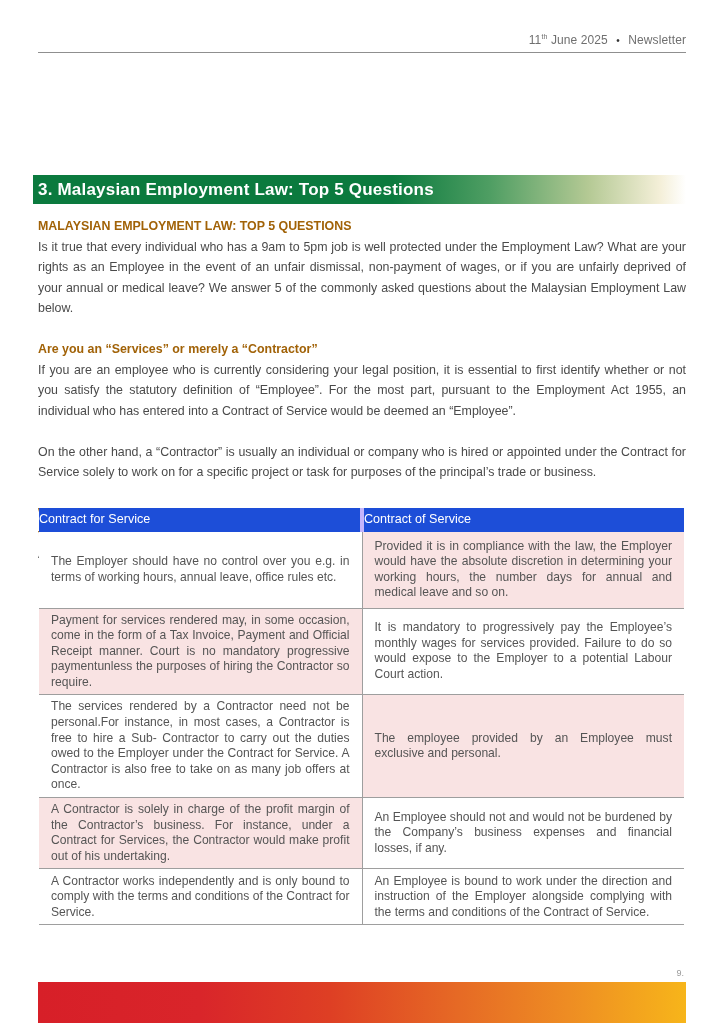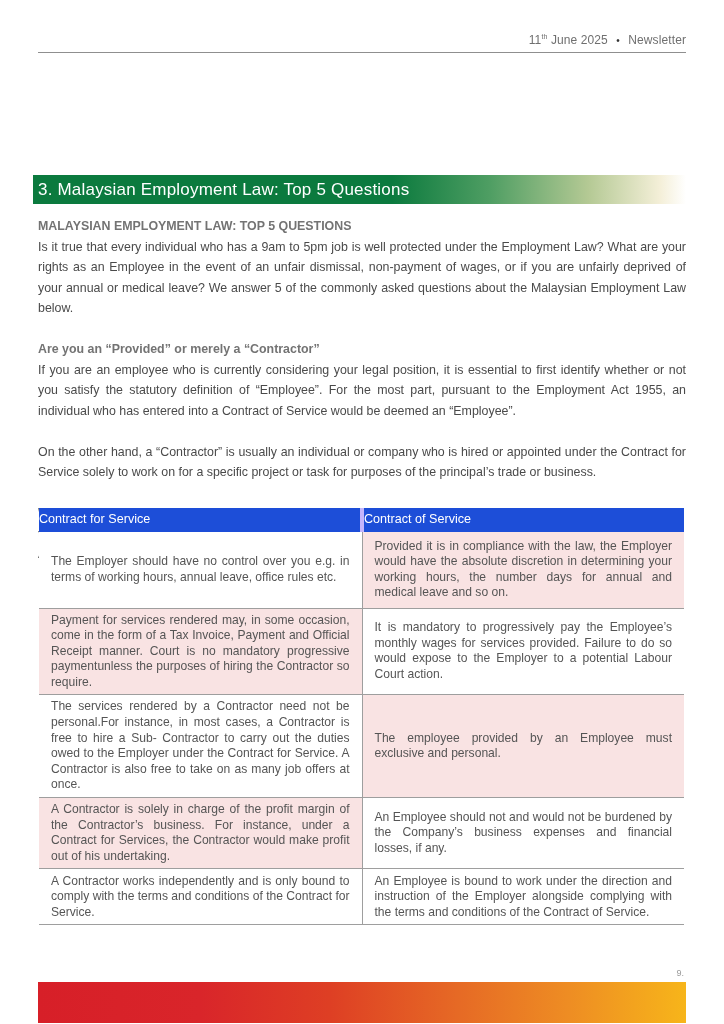--- a/index.html
+++ b/index.html
@@ -6,24 +6,24 @@
   html, body { width: 724px; height: 1024px; background: #ffffff; overflow: hidden; }
   body { position: relative; font-family: "Liberation Sans", sans-serif; color: #4a4a4a; }
 
   .top-meta { position: absolute; top: 33px; right: 38px; font-size: 12px; color: #6f6f6f; letter-spacing: 0.1px; }
   .top-meta sup { font-size: 7px; vertical-align: 5px; }
   .top-meta .dot { margin: 0 5px; font-size: 10px; color: #333; }
   .top-rule { position: absolute; top: 52px; left: 38px; right: 38px; height: 1px; background: #8f8f8f; }
 
   .section-bar { position: absolute; top: 175px; left: 33px; width: 653px; height: 29px;
     background: linear-gradient(to right, #0b7a3e 0%, #0b7a3e 55%, #4f9e63 70%, #b4c994 85%, #f4efd8 96%, #ffffff 100%); }
-  .section-bar h1 { color: #ffffff; font-size: 17px; font-weight: normal; line-height: 29px; padding-left: 5px; letter-spacing: 0.2px; }
+  .section-bar h1 { color: #ffffff; font-size: 17px; font-weight: bold; line-height: 29px; padding-left: 5px; letter-spacing: 0.2px; }
 
   .content { position: absolute; top: 216px; left: 38px; width: 648px; font-size: 12.4px; line-height: 20.5px; color: #4a4a4a; }
-  .content .heading { color: #737373; font-weight: bold; }
+  .content .heading { color: #a16207; font-weight: bold; }
   .content p { text-align: justify; }
   .content .gap { height: 20.5px; }
 
   .comparison { position: absolute; top: 508px; left: 39px; width: 645px; border-collapse: collapse; font-size: 12.1px; line-height: 15.6px; color: #555; }
   .comparison th { background: #1d4ed8; color: #ffffff; font-weight: normal; font-size: 12.6px; height: 24px; text-align: left; }
   .comparison th + th { border-left: 4px solid #c4b5fd; }
   .comparison td { padding: 4px 12px; vertical-align: middle; text-align: justify; border-bottom: 1.5px solid #9e9e9e; margin-left: 44px; }
   .comparison td + td { border-left: 1.5px solid #9e9e9e; }
   .comparison td.pink { background: #f9e3e3; }
   .comparison td.white { background: #ffffff; }
@@ -46,21 +46,21 @@
 <div class="top-rule"></div>
 
 <div class="section-bar">
   <h1>3. Malaysian Employment Law: Top 5 Questions</h1>
 </div>
 
 <div class="content">
   <div class="heading">MALAYSIAN EMPLOYMENT LAW: TOP 5 QUESTIONS</div>
   <p>Is it true that every individual who has a 9am to 5pm job is well protected under the Employment Law? What are your rights as an Employee in the event of an unfair dismissal, non-payment of wages, or if you are unfairly deprived of your annual or medical leave? We answer 5 of the commonly asked questions about the Malaysian Employment Law below.</p>
   <div class="gap"></div>
-  <div class="heading">Are you an “Provided” or merely a “Contractor”</div>
+  <div class="heading">Are you an “Services” or merely a “Contractor”</div>
   <p>If you are an employee who is currently considering your legal position, it is essential to first identify whether or not you satisfy the statutory definition of “Employee”. For the most part, pursuant to the Employment Act 1955, an individual who has entered into a Contract of Service would be deemed an “Employee”.</p>
   <div class="gap"></div>
   <p>On the other hand, a “Contractor” is usually an individual or company who is hired or appointed under the Contract for Service solely to work on for a specific project or task for purposes of the principal’s trade or business.</p>
   <div class="gap"></div>
   <div class="heading">What is a “Contract for Service” and a “Contract of Service”? Which category do you fall under and what are the pros and cons?</div>
   <p>Although the difference is just one word, the effect of both vastly differs. Take a look at the table of comparison below:</p>
 </div>
 
 <table class="comparison">
   <colgroup>

